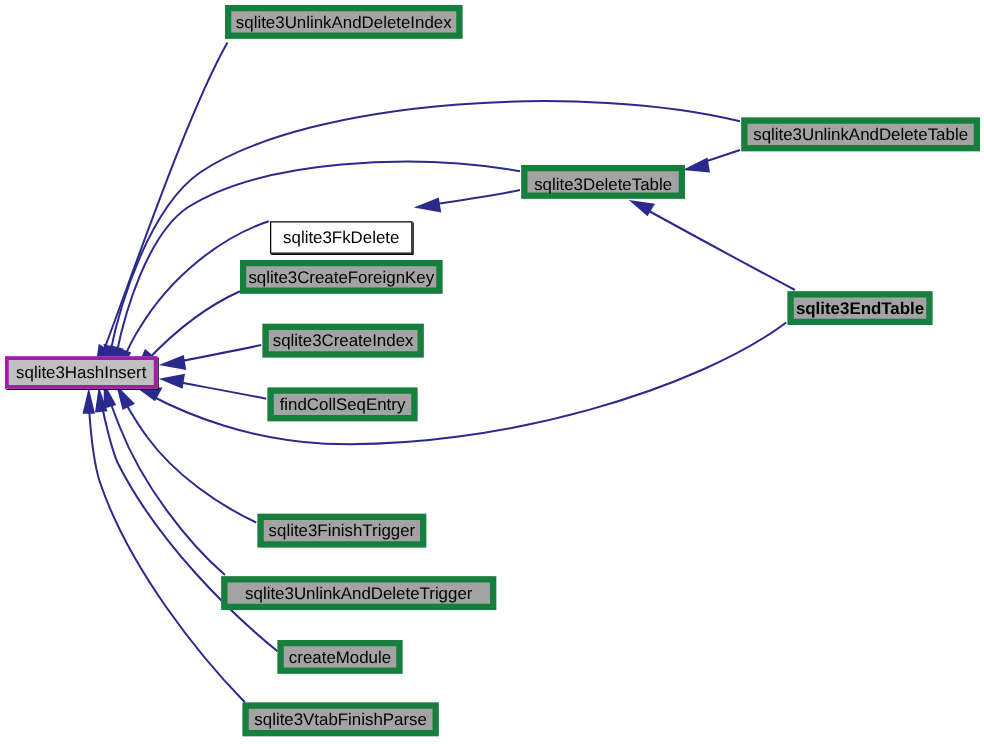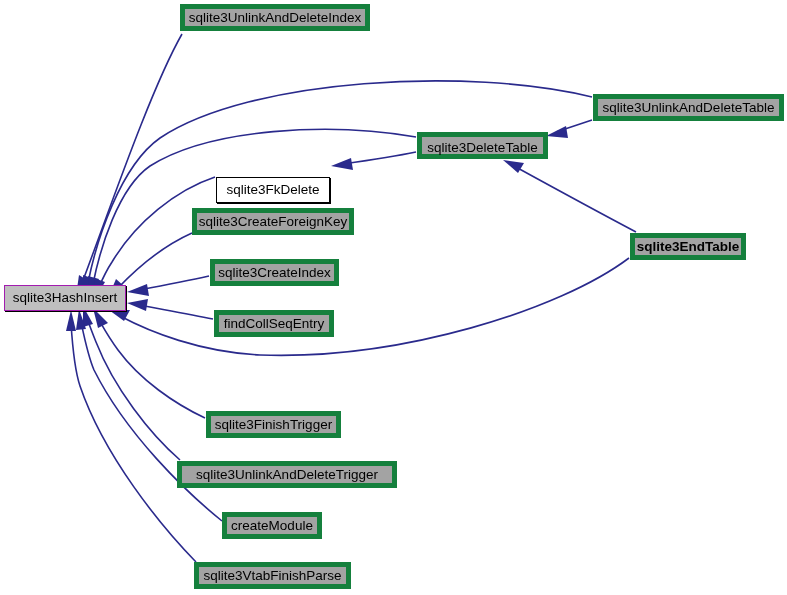--- a/index.html
+++ b/index.html
@@ -42,21 +42,21 @@
     color: #000000;
     white-space: nowrap;
     letter-spacing: 0px;
   }
   .node-ext {
     background: #a3a3a3;
     border: 5px solid #15803d;
   }
   .node-current {
     background: #bfbfbf;
-    border: 1px solid #a21caf;
+    border: 3px solid #a21caf;
     box-shadow: 1px 1px 0 #000000;
   }
   .node-plain {
     background: #ffffff;
     border: 1px solid #000000;
     box-shadow: 1px 1px 0 #000000;
   }
   .node-label {
     pointer-events: none;
   }

